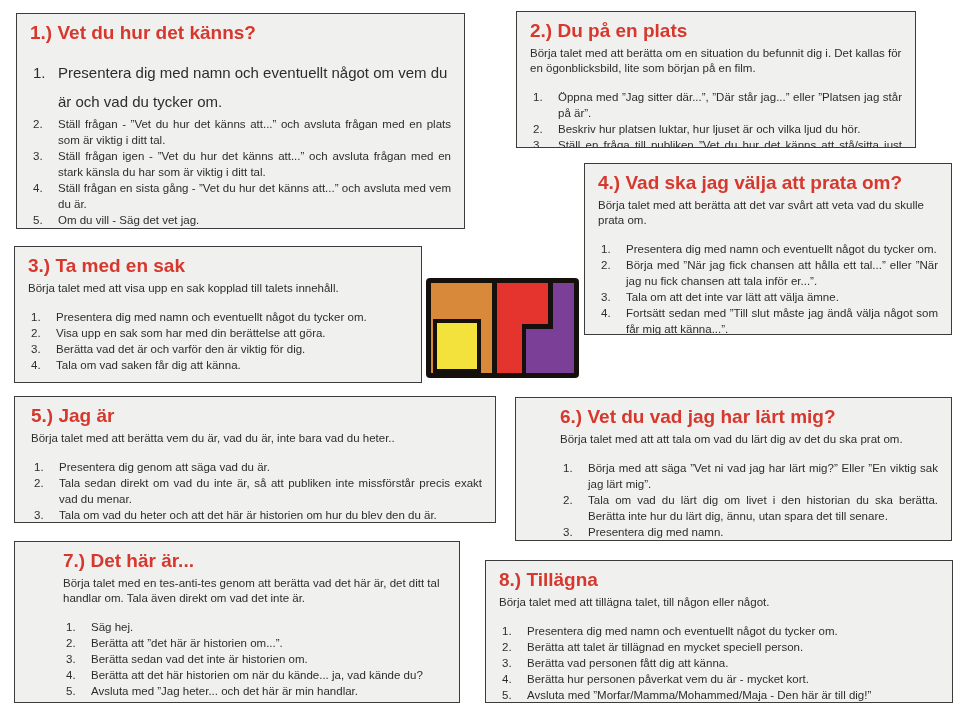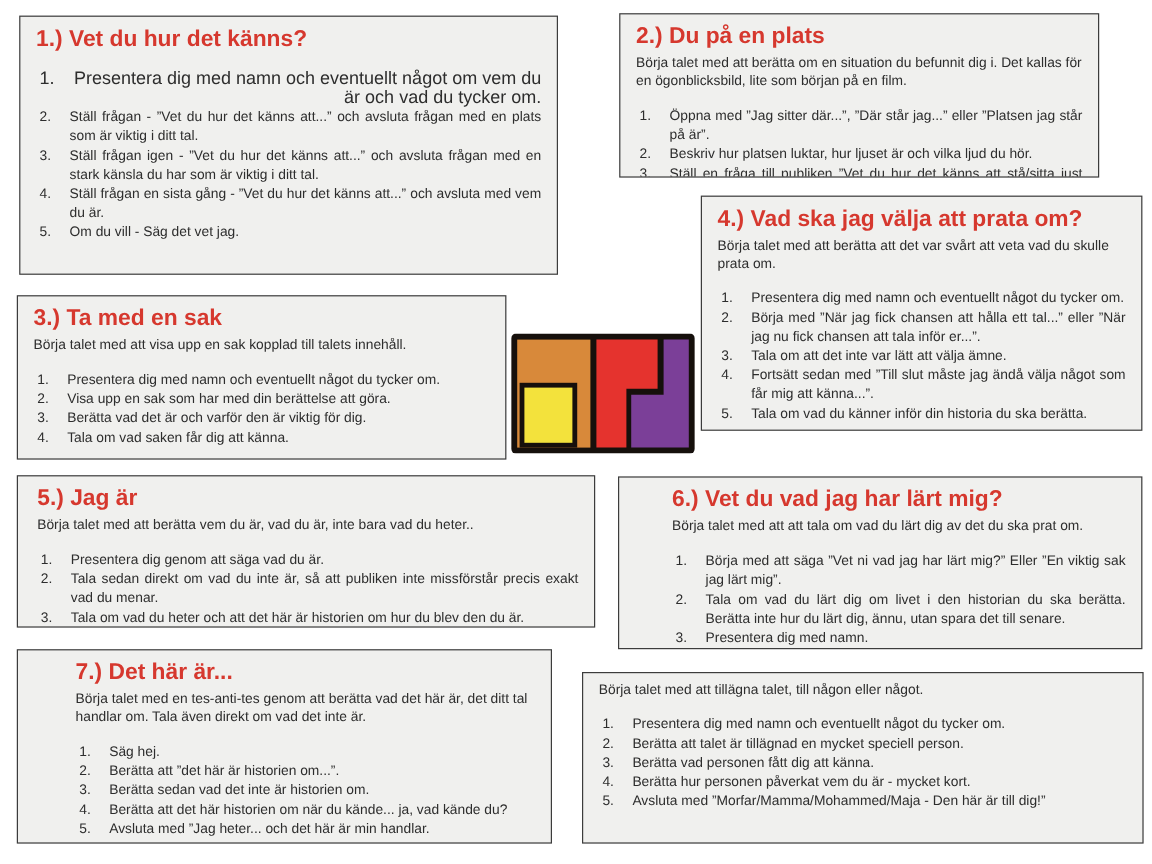--- a/index.html
+++ b/index.html
@@ -20,28 +20,28 @@
   .intro{font-size:11.5px;line-height:15px;margin:0;}
   .items{margin:13px 0 0 0;counter-reset:li;}
   .item{
     font-size:11.5px;line-height:16px;position:relative;
     padding-left:28px;text-align:justify;
   }
   .item::before{
     counter-increment:li;content:counter(li) ".";
     position:absolute;left:3px;top:0;
   }
-  .item.big{font-size:15px;line-height:16px;text-align:right;}
+  .item.big{font-size:15px;line-height:29px;text-align:left;}
   #artwork{position:absolute;left:426px;top:278px;width:153px;height:100px;}
   #artwork svg{display:block;width:100%;height:100%;}
 
   #box1{left:16px;  top:13px;  width:449px; height:216px;}
   #box2{left:476px; top:11px;  width:400px; height:137px;margin-left:40px;}
   #box3{left:14px;  top:246px; width:408px; height:137px;}
-  #box4{left:584px; top:163px; width:368px; height:196px;}
+  #box4{left:584px; top:163px; width:368px; height:172px;}
   #box5{left:14px;  top:396px; width:482px; height:127px;padding-left:16px;}
   #box6{left:515px; top:397px; width:437px; height:144px;padding-left:44px;}
   #box7{left:14px;  top:541px; width:446px; height:162px;padding-left:48px;}
   #box8{left:485px; top:560px; width:468px; height:143px;}
 </style>
 </head>
 <body>
 
 <div class="box" id="box1">
   <h2 class="title">1.) Vet du hur det känns?</h2>
@@ -124,20 +124,21 @@
   <div class="items">
     <div class="item">Säg hej.</div>
     <div class="item">Berätta att ”det här är historien om...”.</div>
     <div class="item">Berätta sedan vad det inte är historien om.</div>
     <div class="item">Berätta att det här historien om när du kände... ja, vad kände du?</div>
     <div class="item">Avsluta med ”Jag heter... och det här är min handlar.</div>
   </div>
 </div>
 
 <div class="box" id="box8">
+  <h2 class="title">8.) Tillägna</h2>
   <p class="intro">Börja talet med att tillägna talet, till någon eller något.</p>
   <div class="items">
     <div class="item">Presentera dig med namn och eventuellt något du tycker om.</div>
     <div class="item">Berätta att talet är tillägnad en mycket speciell person.</div>
     <div class="item">Berätta vad personen fått dig att känna.</div>
     <div class="item">Berätta hur personen påverkat vem du är - mycket kort.</div>
     <div class="item">Avsluta med ”Morfar/Mamma/Mohammed/Maja - Den här är till dig!”</div>
   </div>
 </div>
 

